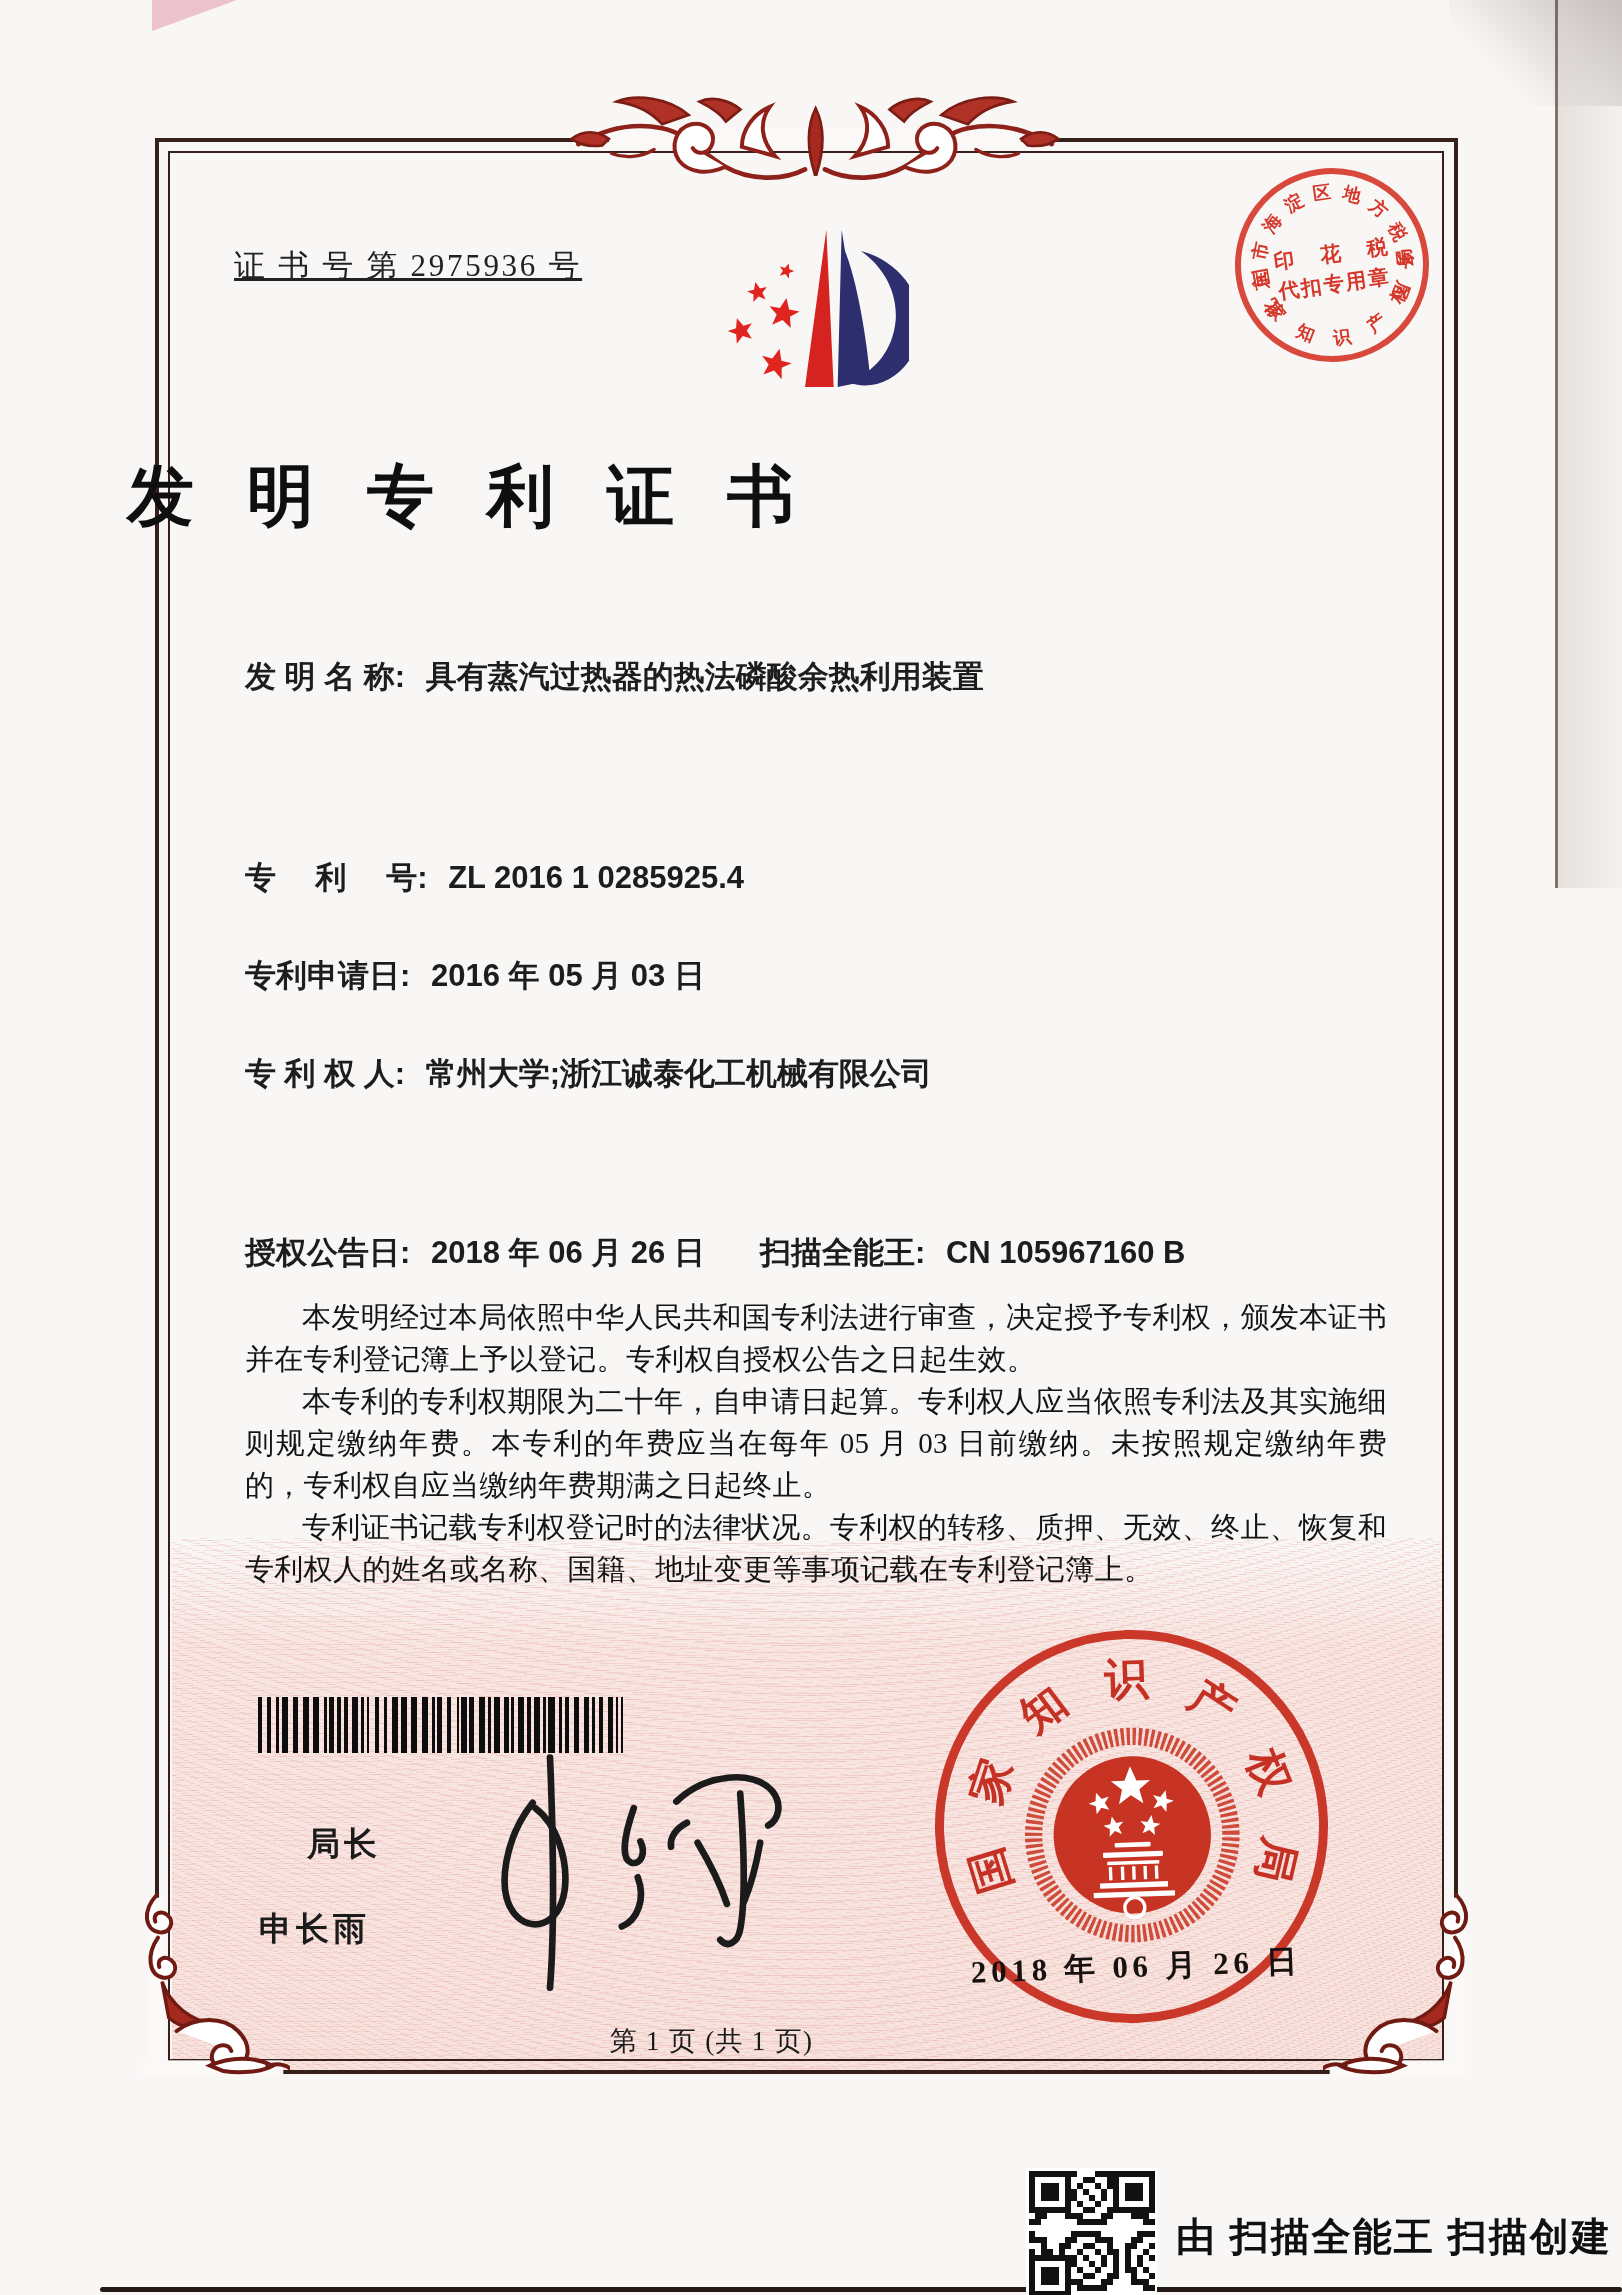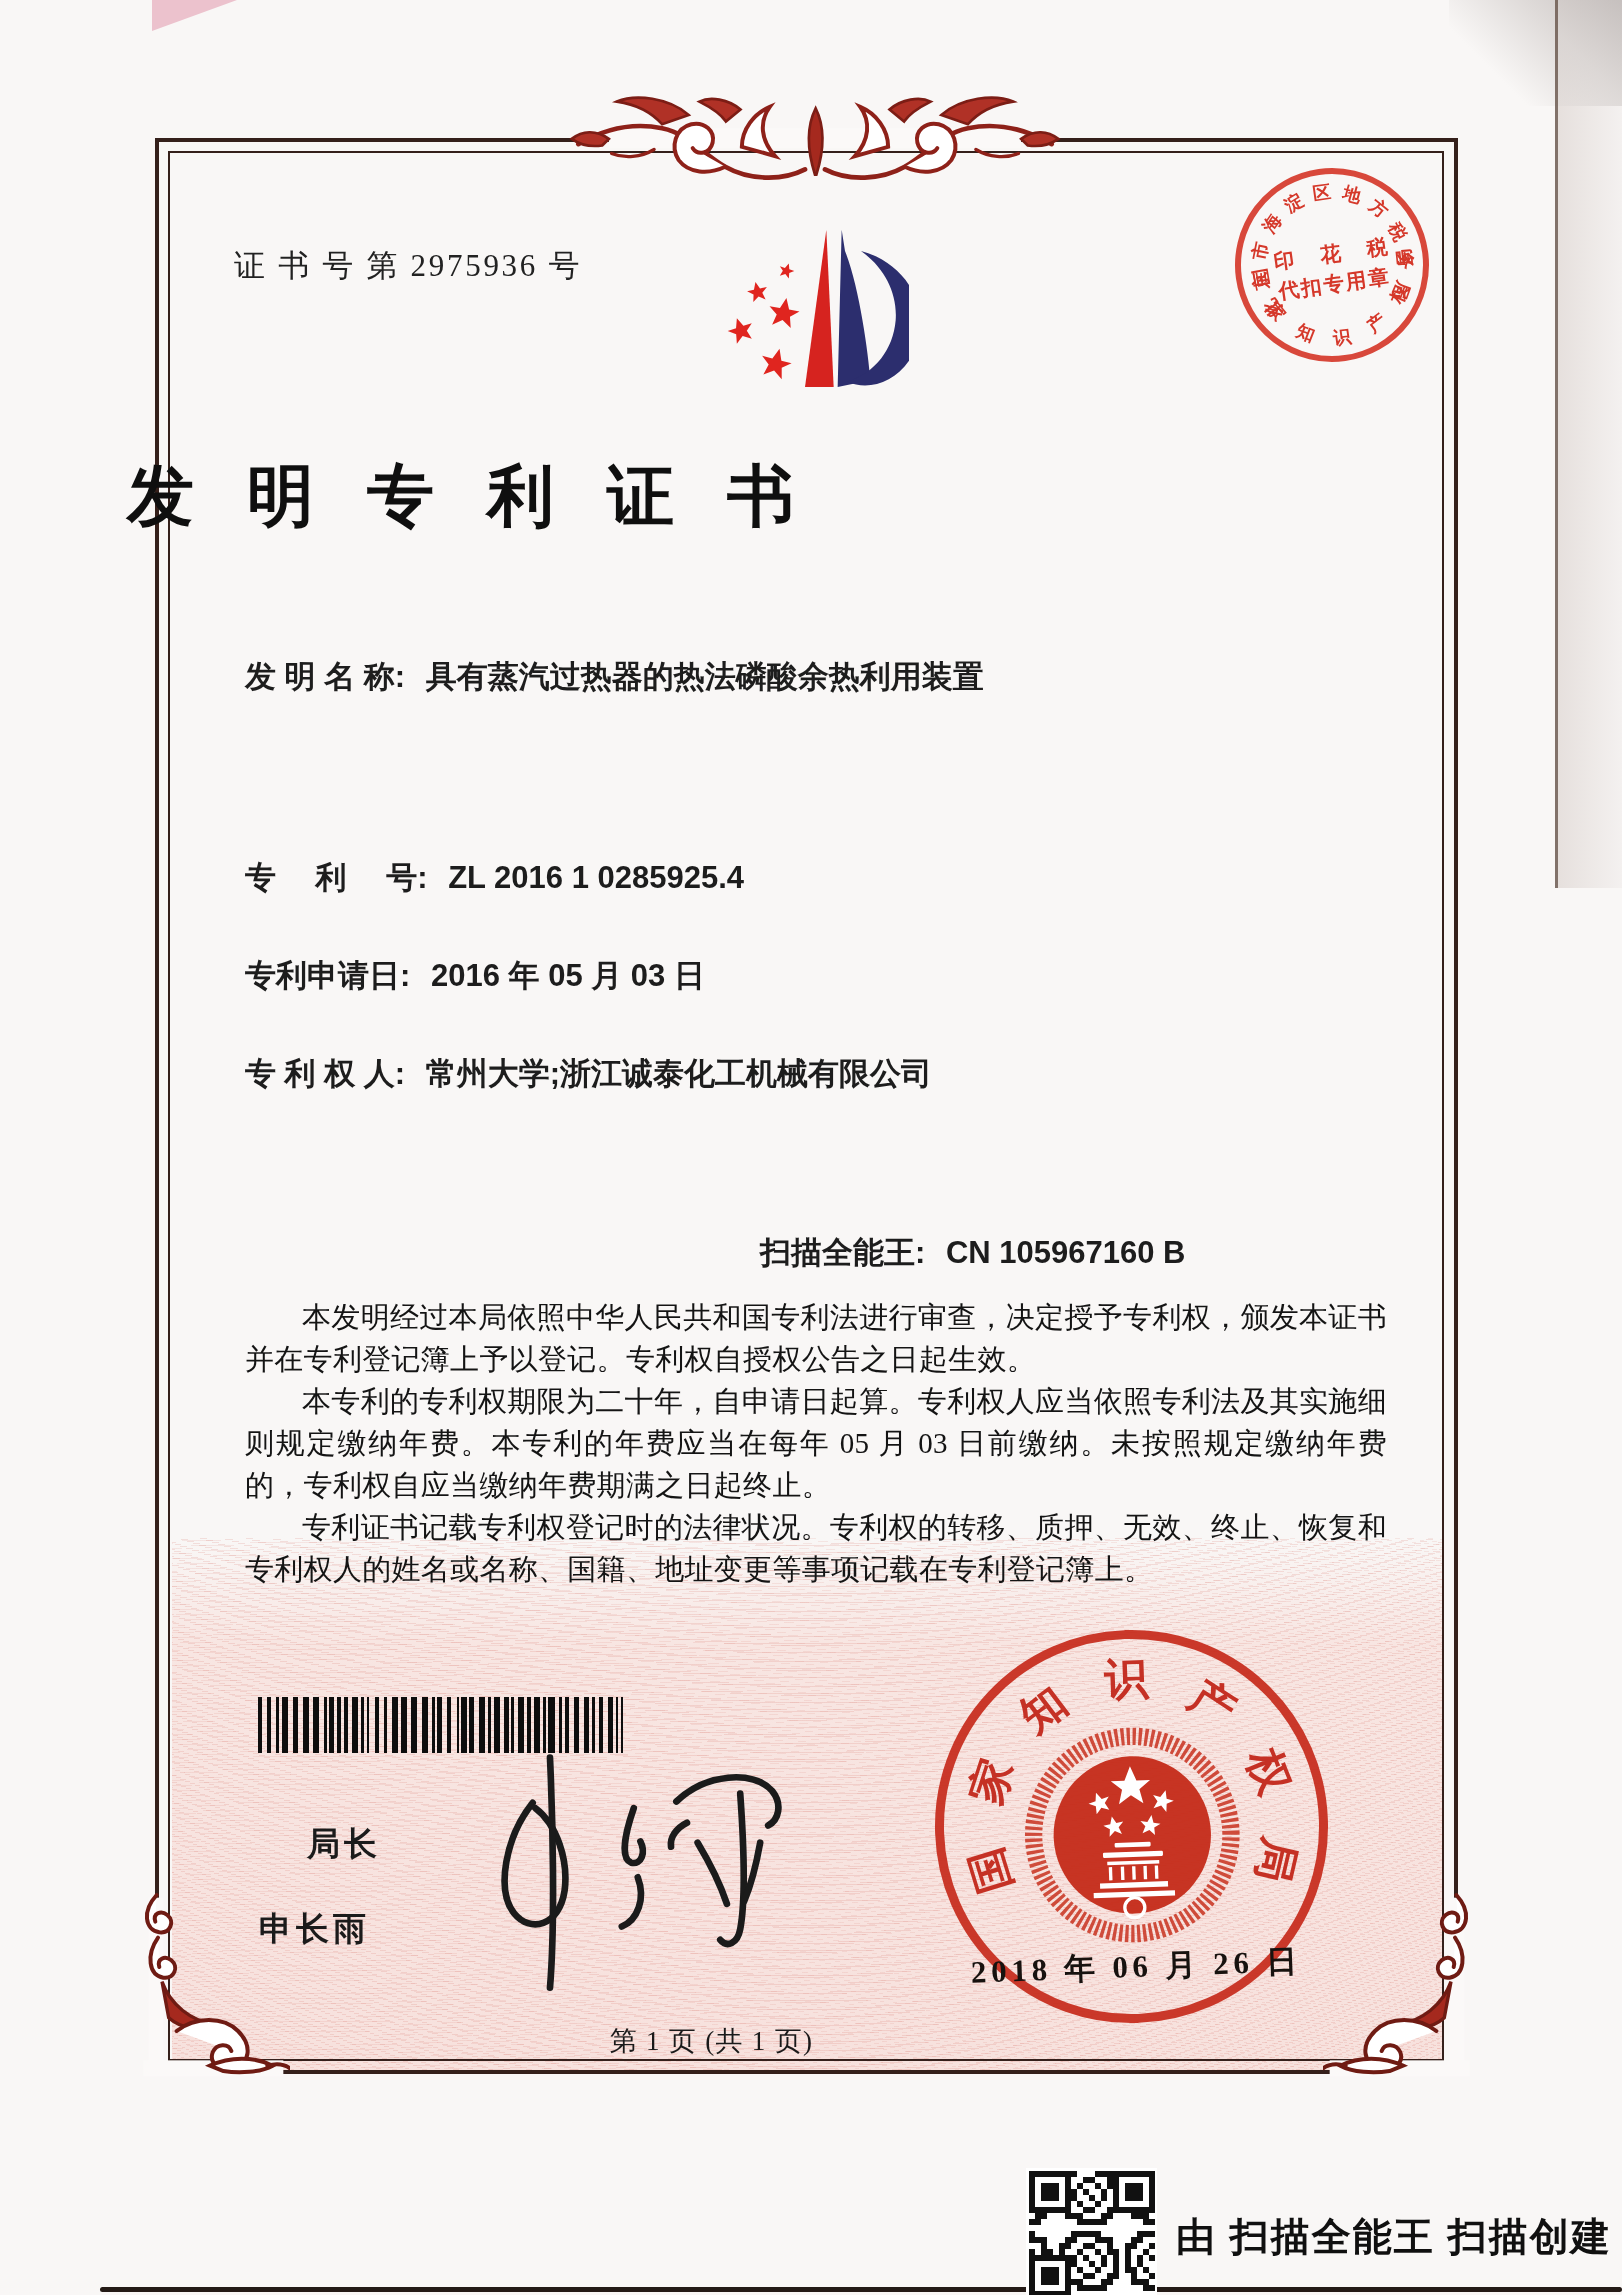--- a/index.html
+++ b/index.html
@@ -27,21 +27,21 @@
 
   
   .guilloche{position:absolute;left:172px;top:1538px;width:1270px;height:532px;z-index:1;
       background:
         repeating-radial-gradient(140% 95% at 50% 175%, rgba(216,122,112,.20) 0 1.3px, rgba(255,255,255,0) 1.3px 8px),
         repeating-radial-gradient(130% 85% at 12% 190%, rgba(216,122,112,.14) 0 1.3px, rgba(255,255,255,0) 1.3px 9.3px),
         linear-gradient(to bottom, rgba(250,228,222,0) 0, rgba(247,215,209,.55) 106px, rgba(246,212,206,.62) 100%);}
 
   
   .cert-no{position:absolute;left:234px;top:245px;font:500 31px "Liberation Serif",serif;
-      color:#222;letter-spacing:2.7px;z-index:4;white-space:nowrap;}
+      color:#222;letter-spacing:2.7px;z-index:4;white-space:nowrap;text-decoration:underline;}
 
   .logo{position:absolute;left:669px;top:212px;width:240px;height:214px;z-index:4;}
 
   .tax-stamp{position:absolute;left:1235px;top:168px;width:194px;height:194px;z-index:4;
       transform:rotate(-8deg);}
   .tax-ring{position:absolute;inset:0;border:6px solid #d5382a;border-radius:50%;opacity:.92;}
   .tax-ch{position:absolute;left:50%;top:50%;width:22.6px;height:22.6px;margin:-11.3px 0 0 -11.3px;
       font:600 18px "Liberation Serif",serif;color:#d5382a;text-align:center;line-height:22.6px;}
   .tax-line1{position:absolute;left:0;right:0;top:72px;text-align:center;
       font:700 20.6px "Liberation Serif",serif;color:#d5382a;letter-spacing:10.6px;text-indent:10.6px;}
@@ -217,20 +217,24 @@
   </div>
   <div class="row" style="top:955px">
     <span class="lab">专利申请日:</span>
     <span class="val">2016 年 05 月 03 日</span>
   </div>
   <div class="row" style="top:1053px">
     <span class="lab">专 利 权 人:</span>
     <span class="val">常州大学;浙江诚泰化工机械有限公司</span>
   </div>
   <div class="row" style="top:1232px">
+    <span>
+      <span class="lab">授权公告日:</span>
+      <span class="val">2018 年 06 月 26 日</span>
+    </span>
     <span class="pair2">
       <span class="lab">扫描全能王:</span>
       <span class="val">CN 105967160 B</span>
     </span>
   </div>
 
   <div class="body-text">
     <p>本发明经过本局依照中华人民共和国专利法进行审查，决定授予专利权，颁发本证书并在专利登记簿上予以登记。专利权自授权公告之日起生效。</p>
     <p>本专利的专利权期限为二十年，自申请日起算。专利权人应当依照专利法及其实施细则规定缴纳年费。本专利的年费应当在每年 05 月 03 日前缴纳。未按照规定缴纳年费的，专利权自应当缴纳年费期满之日起终止。</p>
     <p>专利证书记载专利权登记时的法律状况。专利权的转移、质押、无效、终止、恢复和专利权人的姓名或名称、国籍、地址变更等事项记载在专利登记簿上。</p>

